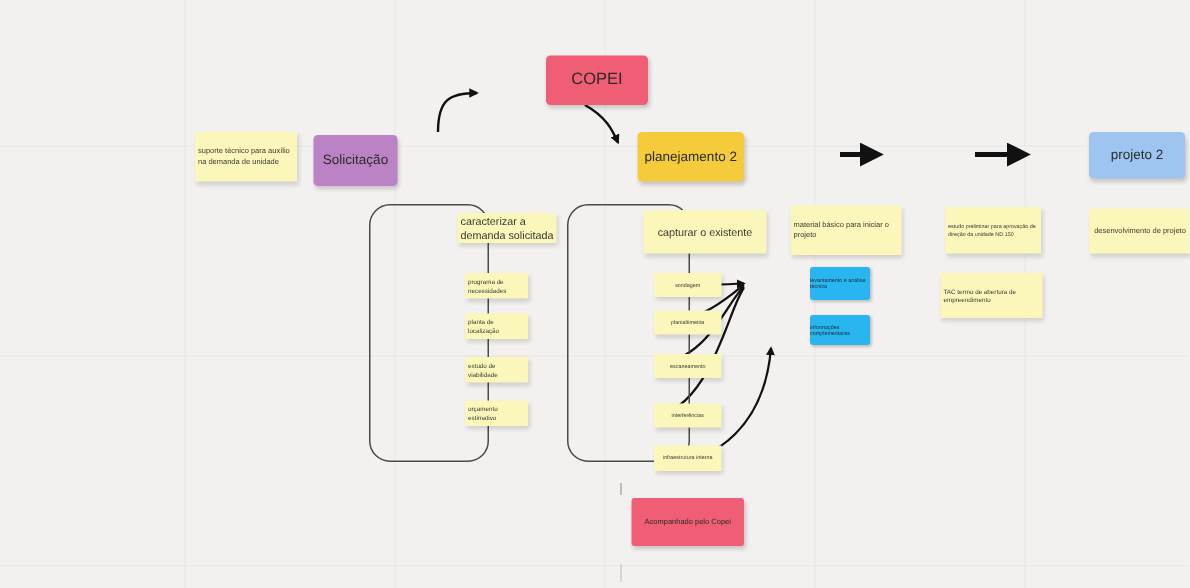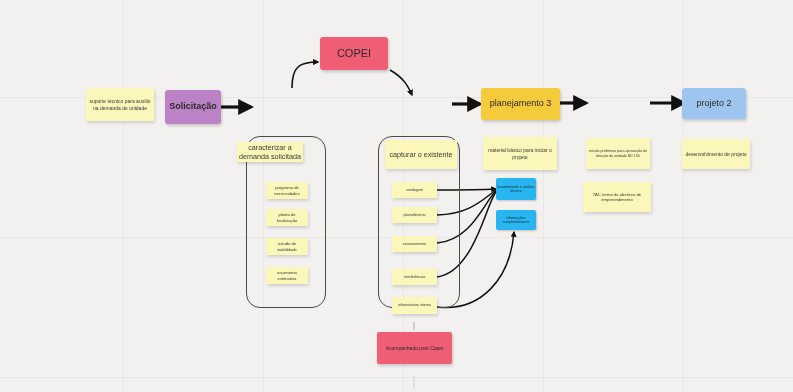--- a/index.html
+++ b/index.html
@@ -17,33 +17,34 @@
     background-position: -17px -43px;
     overflow: hidden;
     font-family: "Liberation Sans", sans-serif;
   }
   .node {
     position: absolute;
     box-sizing: border-box;
     display: flex;
     align-items: center;
     justify-content: center;
-    text-align: center;
+    text-align: left;
     color: #2b2b2b;
     line-height: 1.25;
     white-space: pre-line;
+    margin-left: 44px;
   }
   
   .proc {
     border-radius: 3px;
     box-shadow: 1px 2px 3px rgba(0,0,0,0.18);
     font-size: 9px;
   }
   .yellowbox { background: #f5cb3c; }
-  .purplebox { background: #bb82c6; font-weight: bold; }
+  .purplebox { background: #bb82c6; }
   .pinkbox   { background: #ef5e75; }
   .bluebox   { background: #9ec5ef; }
   .bluesmall { background: #29b6f0; color:#1b2b38; font-size:3.6px; border-radius:2px;
                box-shadow: 1px 1px 2px rgba(0,0,0,0.2); }
   .pinksmall { background: #ef5e75; color:#2b2b2b; font-size:5px; border-radius:2px;
                box-shadow: 1px 2px 3px rgba(0,0,0,0.18); }
 
   
   .sticky {
     background: #fbf7bb;
@@ -109,38 +110,38 @@
     <line x1="414" y1="376" x2="414" y2="388" stroke="#ccc" stroke-width="1"></line>
   </svg>
 
   <div class="node sticky" style="left:86px; top:88px; width:68px; height:33px;">suporte técnico para auxílio na demanda de unidade</div>
 
   <div class="node proc purplebox" style="left:165px; top:90px; width:56px; height:34px;">Solicitação</div>
 
 
   <div class="node proc pinkbox" style="left:320px; top:37px; width:68px; height:33px; font-size:11px;">COPEI</div>
 
+  <div class="node proc yellowbox" style="left:381px; top:88px; width:71px; height:33px;">planejamento 2</div>
 
-  <div class="node proc yellowbox" style="left:481px; top:88px; width:79px; height:32px;">planejamento 3</div>
 
 
   <div class="node proc bluebox" style="left:682px; top:88px; width:64px; height:31px;">projeto 2</div>
 
   <div class="frame" style="left:246px; top:136px; width:80px; height:172px;"></div>
 
-  <div class="node sticky head" style="left:237px; top:142px; width:66px; height:20px;">caracterizar a demanda solicitada</div>
+  <div class="node sticky head" style="left:261px; top:142px; width:66px; height:20px;">caracterizar a demanda solicitada</div>
 
   <div class="node sticky tiny" style="left:266px; top:182px; width:42px; height:17px;">programa de necessidades</div>
   <div class="node sticky tiny" style="left:266px; top:209px; width:42px; height:17px;">planta de localização</div>
   <div class="node sticky tiny" style="left:266px; top:238px; width:42px; height:17px;">estudo de viabilidade</div>
   <div class="node sticky tiny" style="left:266px; top:267px; width:42px; height:17px;">orçamento estimativo</div>
 
   <div class="frame" style="left:378px; top:136px; width:82px; height:172px;"></div>
 
-  <div class="node sticky head" style="left:385px; top:140px; width:72px; height:29px;">capturar o existente</div>
+  <div class="node sticky head" style="left:385px; top:140px; width:82px; height:29px;">capturar o existente</div>
 
   <div class="node sticky micro" style="left:392px; top:182px; width:45px; height:16px;">sondagem</div>
   <div class="node sticky micro" style="left:392px; top:207px; width:45px; height:16px;">planialtimetria</div>
   <div class="node sticky micro" style="left:392px; top:236px; width:45px; height:16px;">escaneamento</div>
   <div class="node sticky micro" style="left:392px; top:269px; width:45px; height:16px;">interferências</div>
   <div class="node sticky micro" style="left:392px; top:297px; width:45px; height:17px;">infraestrutura interna</div>
 
   <div class="node sticky" style="left:483px; top:137px; width:74px; height:33px;">material básico para iniciar o projeto</div>
 
   <div class="node bluesmall" style="left:496px; top:178px; width:40px; height:22px;">levantamento e análise técnica</div>

